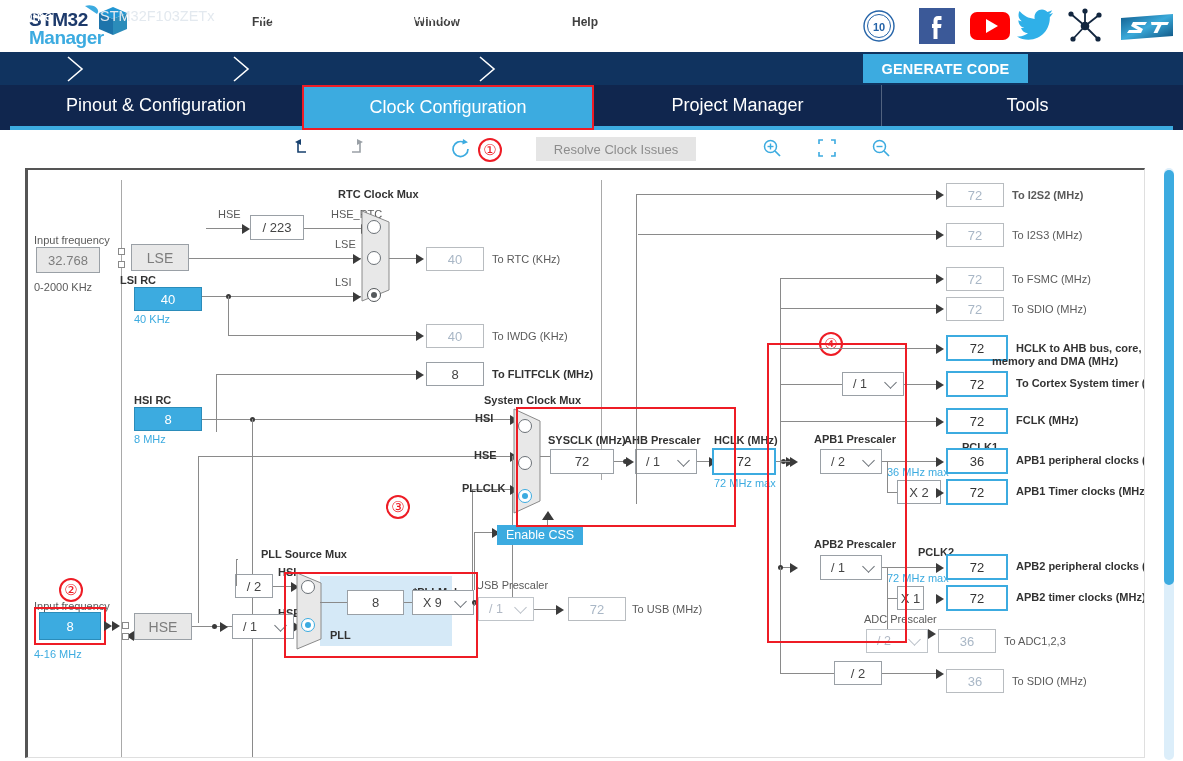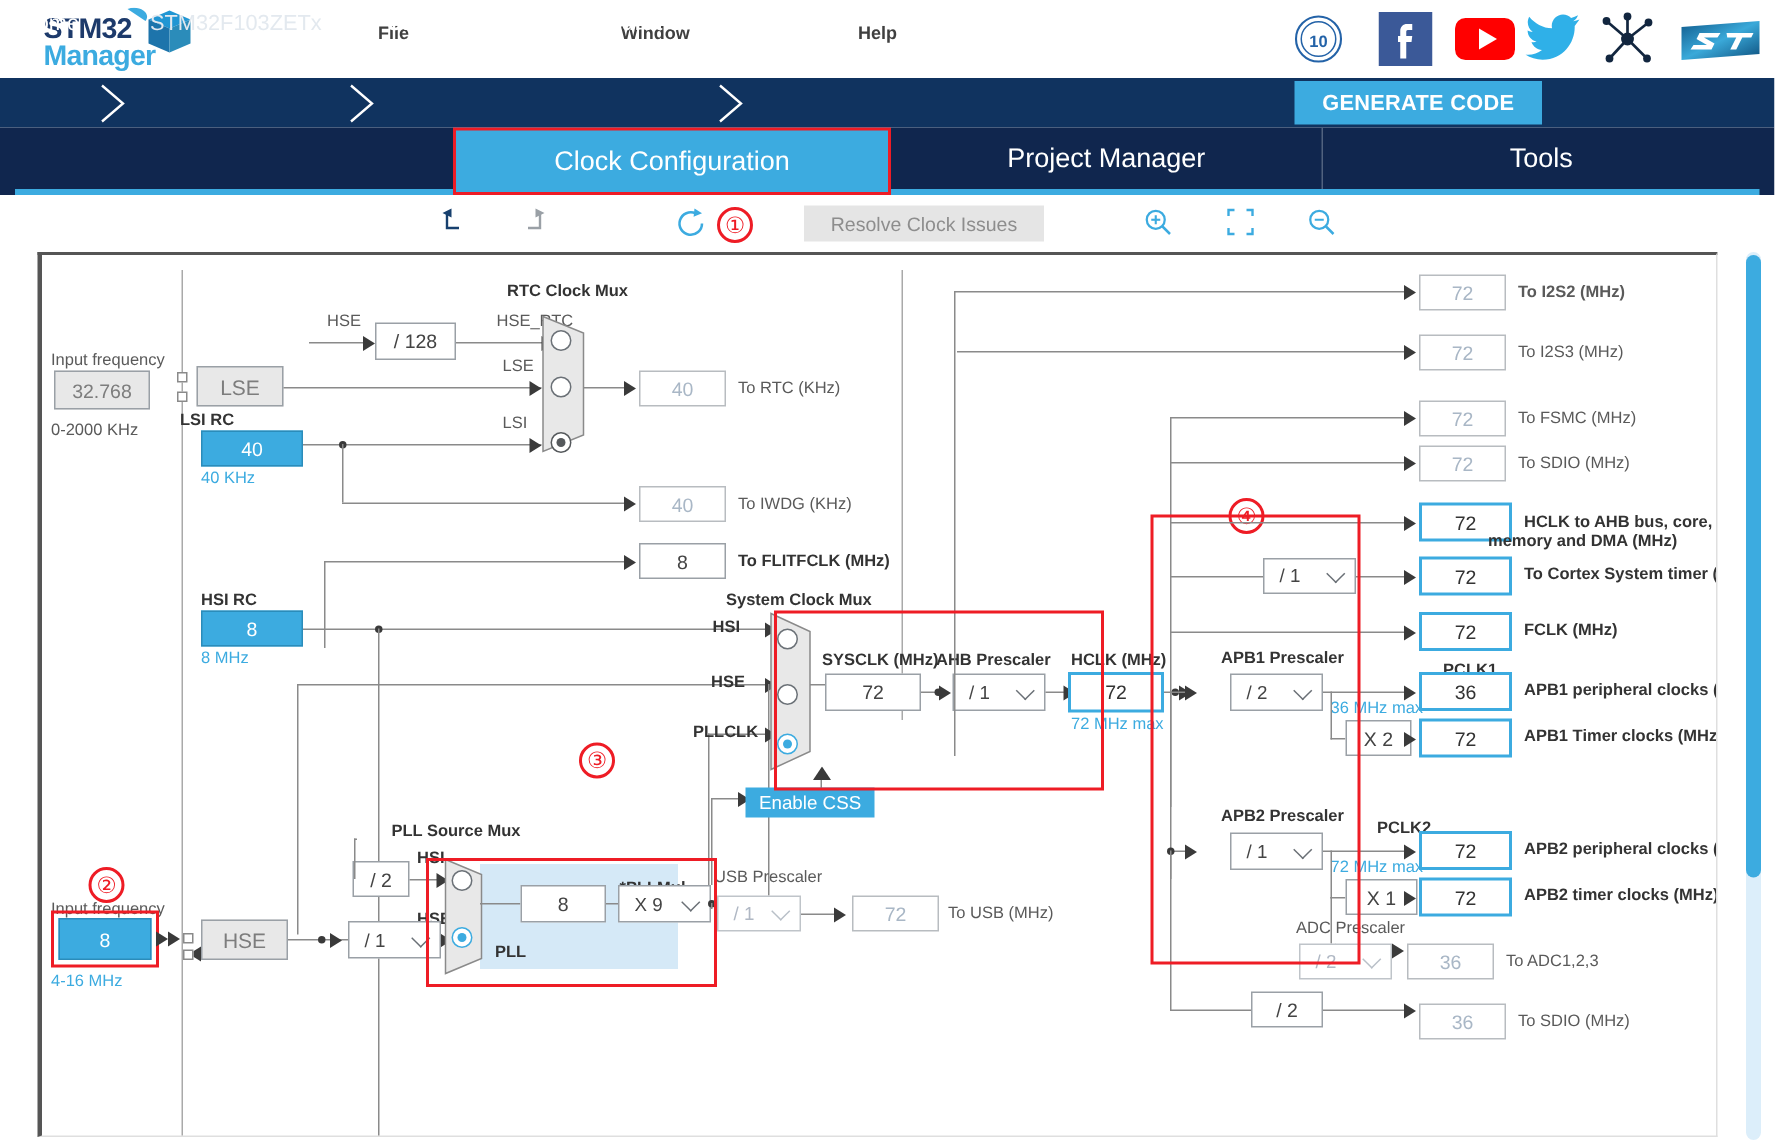--- a/index.html
+++ b/index.html
@@ -177,20 +177,21 @@
   </svg>
 <svg class="chev" style="left:228px;" viewBox="0 0 30 30">
   <path d="M6 3 L20 15 L6 27" fill="none" stroke="#fff" stroke-width="1.6"></path>
   </svg>
 <svg class="chev" style="left:474px;" viewBox="0 0 30 30">
   <path d="M6 3 L20 15 L6 27" fill="none" stroke="#fff" stroke-width="1.6"></path>
   </svg>
 <div class="genbtn">GENERATE CODE</div>
 
 <div class="tabbar">
+  <div class="tab" id="tab-pinout">Pinout &amp; Configuration</div>
   <div class="tab" id="tab-clock">Clock Configuration</div>
   <div class="tab" id="tab-project">Project Manager</div>
   <div class="tab" id="tab-tools">Tools</div>
 </div>
 
 <div class="toolbar"></div>
 <svg class="tbicon" style="left:292px;" width="20" height="20" viewBox="0 0 20 20">
   <path d="M14 14 H6 V4" fill="none" stroke="#17406e" stroke-width="1.6"></path>
   <polygon points="3,4 9,1 9,7" fill="#17406e"></polygon>
   </svg>
@@ -234,21 +235,21 @@
   <div class="pin" style="left:90px; top:91px;"></div>
   <div class="box grey" style="left:103px; top:74px; width:58px; height:27px; font-size:14px;">LSE</div>
 
   <div class="lbl dark" style="left:92px; top:104px;text-align:center;">LSI RC</div>
   <div class="box cyan" style="left:106px; top:117px; width:68px; height:24px;">40</div>
   <div class="lbl blue" style="left:106px; top:143px;">40 KHz</div>
 
   <div class="lbl" style="left:190px; top:38px;">HSE</div>
   <div class="line hln" style="left:178px; top:58px; width:38px;"></div>
   <div class="arw" style="left:214px; top:54px;"></div>
-  <div class="box" style="left:222px; top:45px; width:54px; height:25px;">/ 128</div>
+  <div class="box" style="left:222px; top:45px; width:54px; height:25px;">/ 223</div>
   <div class="lbl" style="left:303px; top:38px;">HSE_RTC</div>
   <div class="line hln" style="left:276px; top:58px; width:65px;"></div>
   <div class="arw" style="left:333px; top:54px;"></div>
 
   <div class="lbl dark" style="left:310px; top:18px;">RTC Clock Mux</div>
   <svg class="mux" style="left:333px; top:40px;" width="32" height="92" viewBox="0 0 32 92">
     <polygon points="1,1 28,12 28,80 1,91" fill="#e8e8e8" stroke="#8a8a8a" stroke-width="1"></polygon>
     </svg>
   <div class="radio" style="left:339px; top:50px;"></div>
   <div class="radio" style="left:339px; top:81px;"></div>
@@ -485,21 +486,21 @@
   </div>
   <div class="lbl blue" style="left:859px; top:402px;">72 MHz max</div>
   <div class="lbl dark" style="left:890px; top:376px;">PCLK2</div>
   <div class="line hln" style="left:854px; top:397px; width:56px;"></div>
   <div class="arw" style="left:908px; top:393px;"></div>
   <div class="box hl" style="left:918px; top:384px; width:62px; height:26px;">72</div>
   <div class="lbl dark" style="left:988px; top:390px;">APB2 peripheral clocks (MHz)</div>
 
   <div class="line vln" style="left:859px; top:397px; height:32px;"></div>
   <div class="line hln" style="left:859px; top:428px; width:10px;"></div>
-  <div class="box" style="left:869px; top:416px; width:48px; height:24px;">X 1</div>
+  <div class="box" style="left:869px; top:416px; width:27px; height:24px;">X 1</div>
   <div class="arw" style="left:908px; top:424px;"></div>
   <div class="box hl" style="left:918px; top:415px; width:62px; height:26px;">72</div>
   <div class="lbl dark" style="left:988px; top:421px;">APB2 timer clocks (MHz)</div>
 
   <div class="lbl" style="left:836px; top:443px;">ADC Prescaler</div>
   <div class="line vln" style="left:859px; top:428px; height:35px;"></div>
   <div class="line hln" style="left:859px; top:463px; width:4px;"></div>
   <div class="arw" style="left:862px; top:459px;"></div>
   <div class="sel dis" style="left:836px; top:451px; width:62px; height:24px; left:838px; top:459px;">
     <span>/ 2</span>

